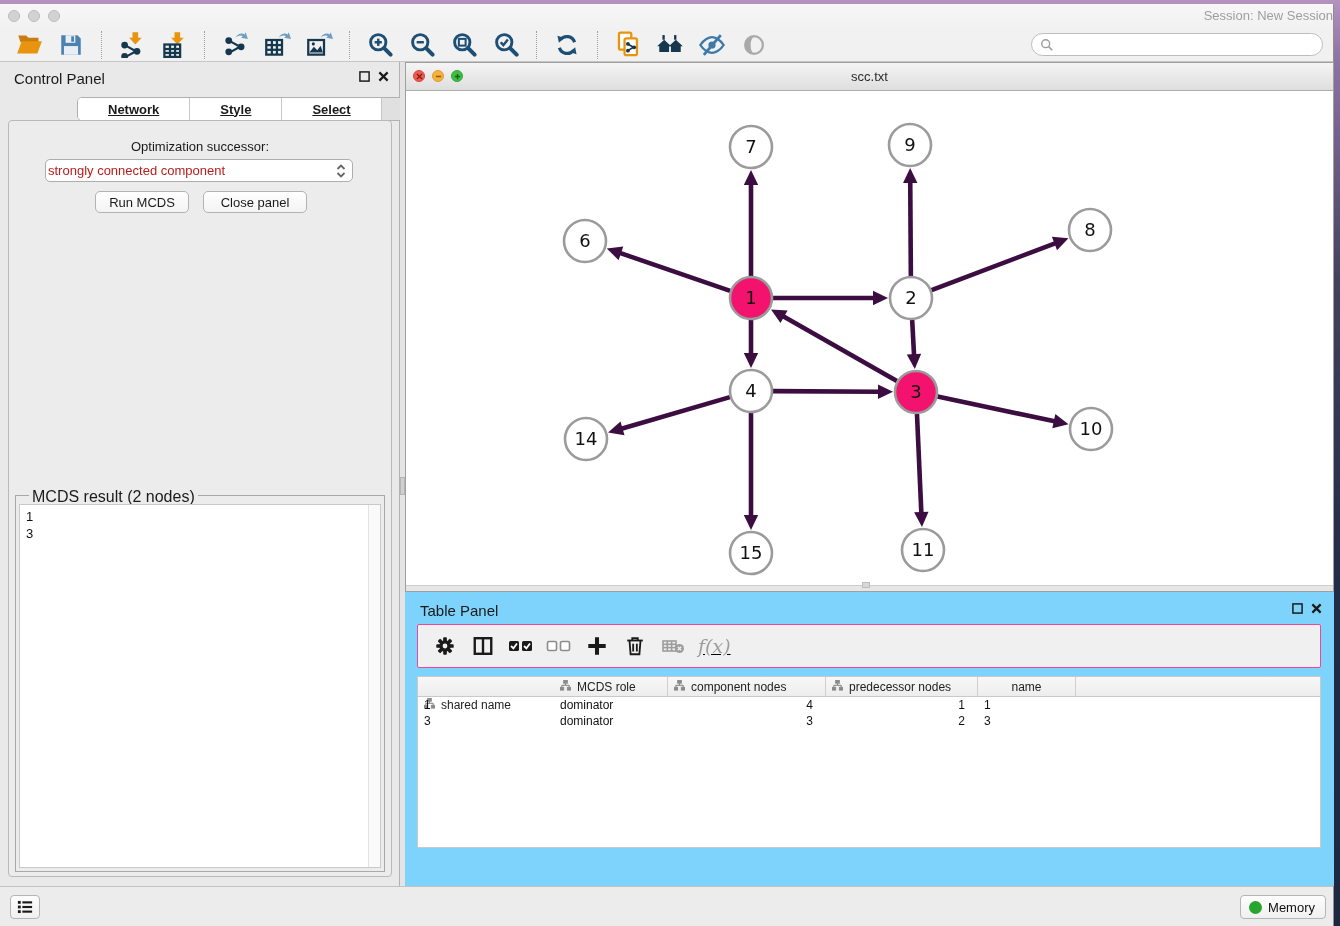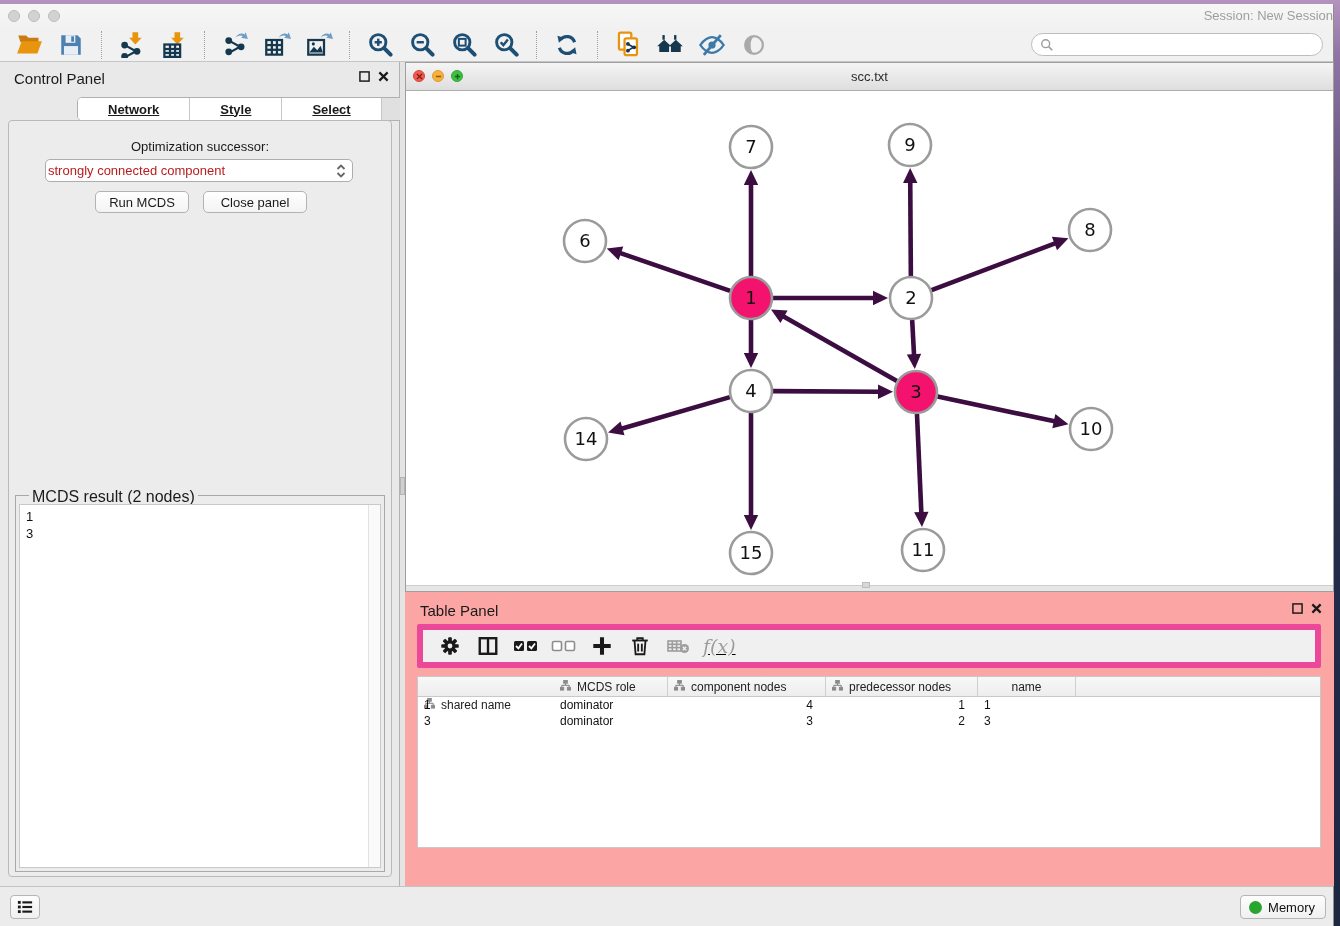--- a/index.html
+++ b/index.html
@@ -109,27 +109,27 @@
     border-bottom:1px solid #adadad;box-sizing:border-box;
   }
   #net-titlebar .lights{top:7px;left:7px;gap:7px;}
   #net-title{position:absolute;left:0;right:0;top:6px;text-align:center;font-size:13px;color:#2b2b2b;}
   #net-canvas{position:absolute;left:0;top:28px;width:927px;height:494px;background:#fff;}
   #net-bottom{position:absolute;left:0;bottom:0;width:100%;height:6px;background:#e6e6e6;border-top:1px solid #cdcdcd;box-sizing:border-box;}
   #net-grip{position:absolute;left:456px;top:-4px;width:8px;height:6px;background:#d7d7d7;border:1px solid #bdbdbd;box-sizing:border-box;}
   
   #table-panel{
     position:absolute;left:405px;top:588px;width:929px;height:294px;
-    background:#fca5a5;box-sizing:border-box;
+    background:#7dd3fc;box-sizing:border-box;
   }
   #tp-head{position:absolute;left:15px;top:10px;}
   #tp-head-icons{position:absolute;right:12px;top:11px;}
   #tp-toolbar{
     position:absolute;left:12px;top:32px;width:904px;height:44px;
-    background:#f0f0f0;border:6px solid #ec4899;border-radius:2px;box-sizing:border-box;
+    background:#f0f0f0;border:1px solid #ec4899;border-radius:2px;box-sizing:border-box;
     display:flex;align-items:center;padding-left:8px;text-decoration:underline;
   }
   .tpi{width:30px;height:30px;display:flex;align-items:center;justify-content:center;margin:0 4px;flex:0 0 auto;}
   #fx-label{font-family:"DejaVu Serif","Liberation Serif",serif;font-style:italic;
     color:#9d9d9d;font-size:19px;margin-left:6px;}
   #node-table{
     position:absolute;left:12px;top:84px;width:904px;height:172px;
     background:#fff;border:1px solid #c9c9c9;box-sizing:border-box;overflow:hidden;
   }
   .th-row{display:flex;height:20px;background:linear-gradient(#f8f8f8,#ededed);

